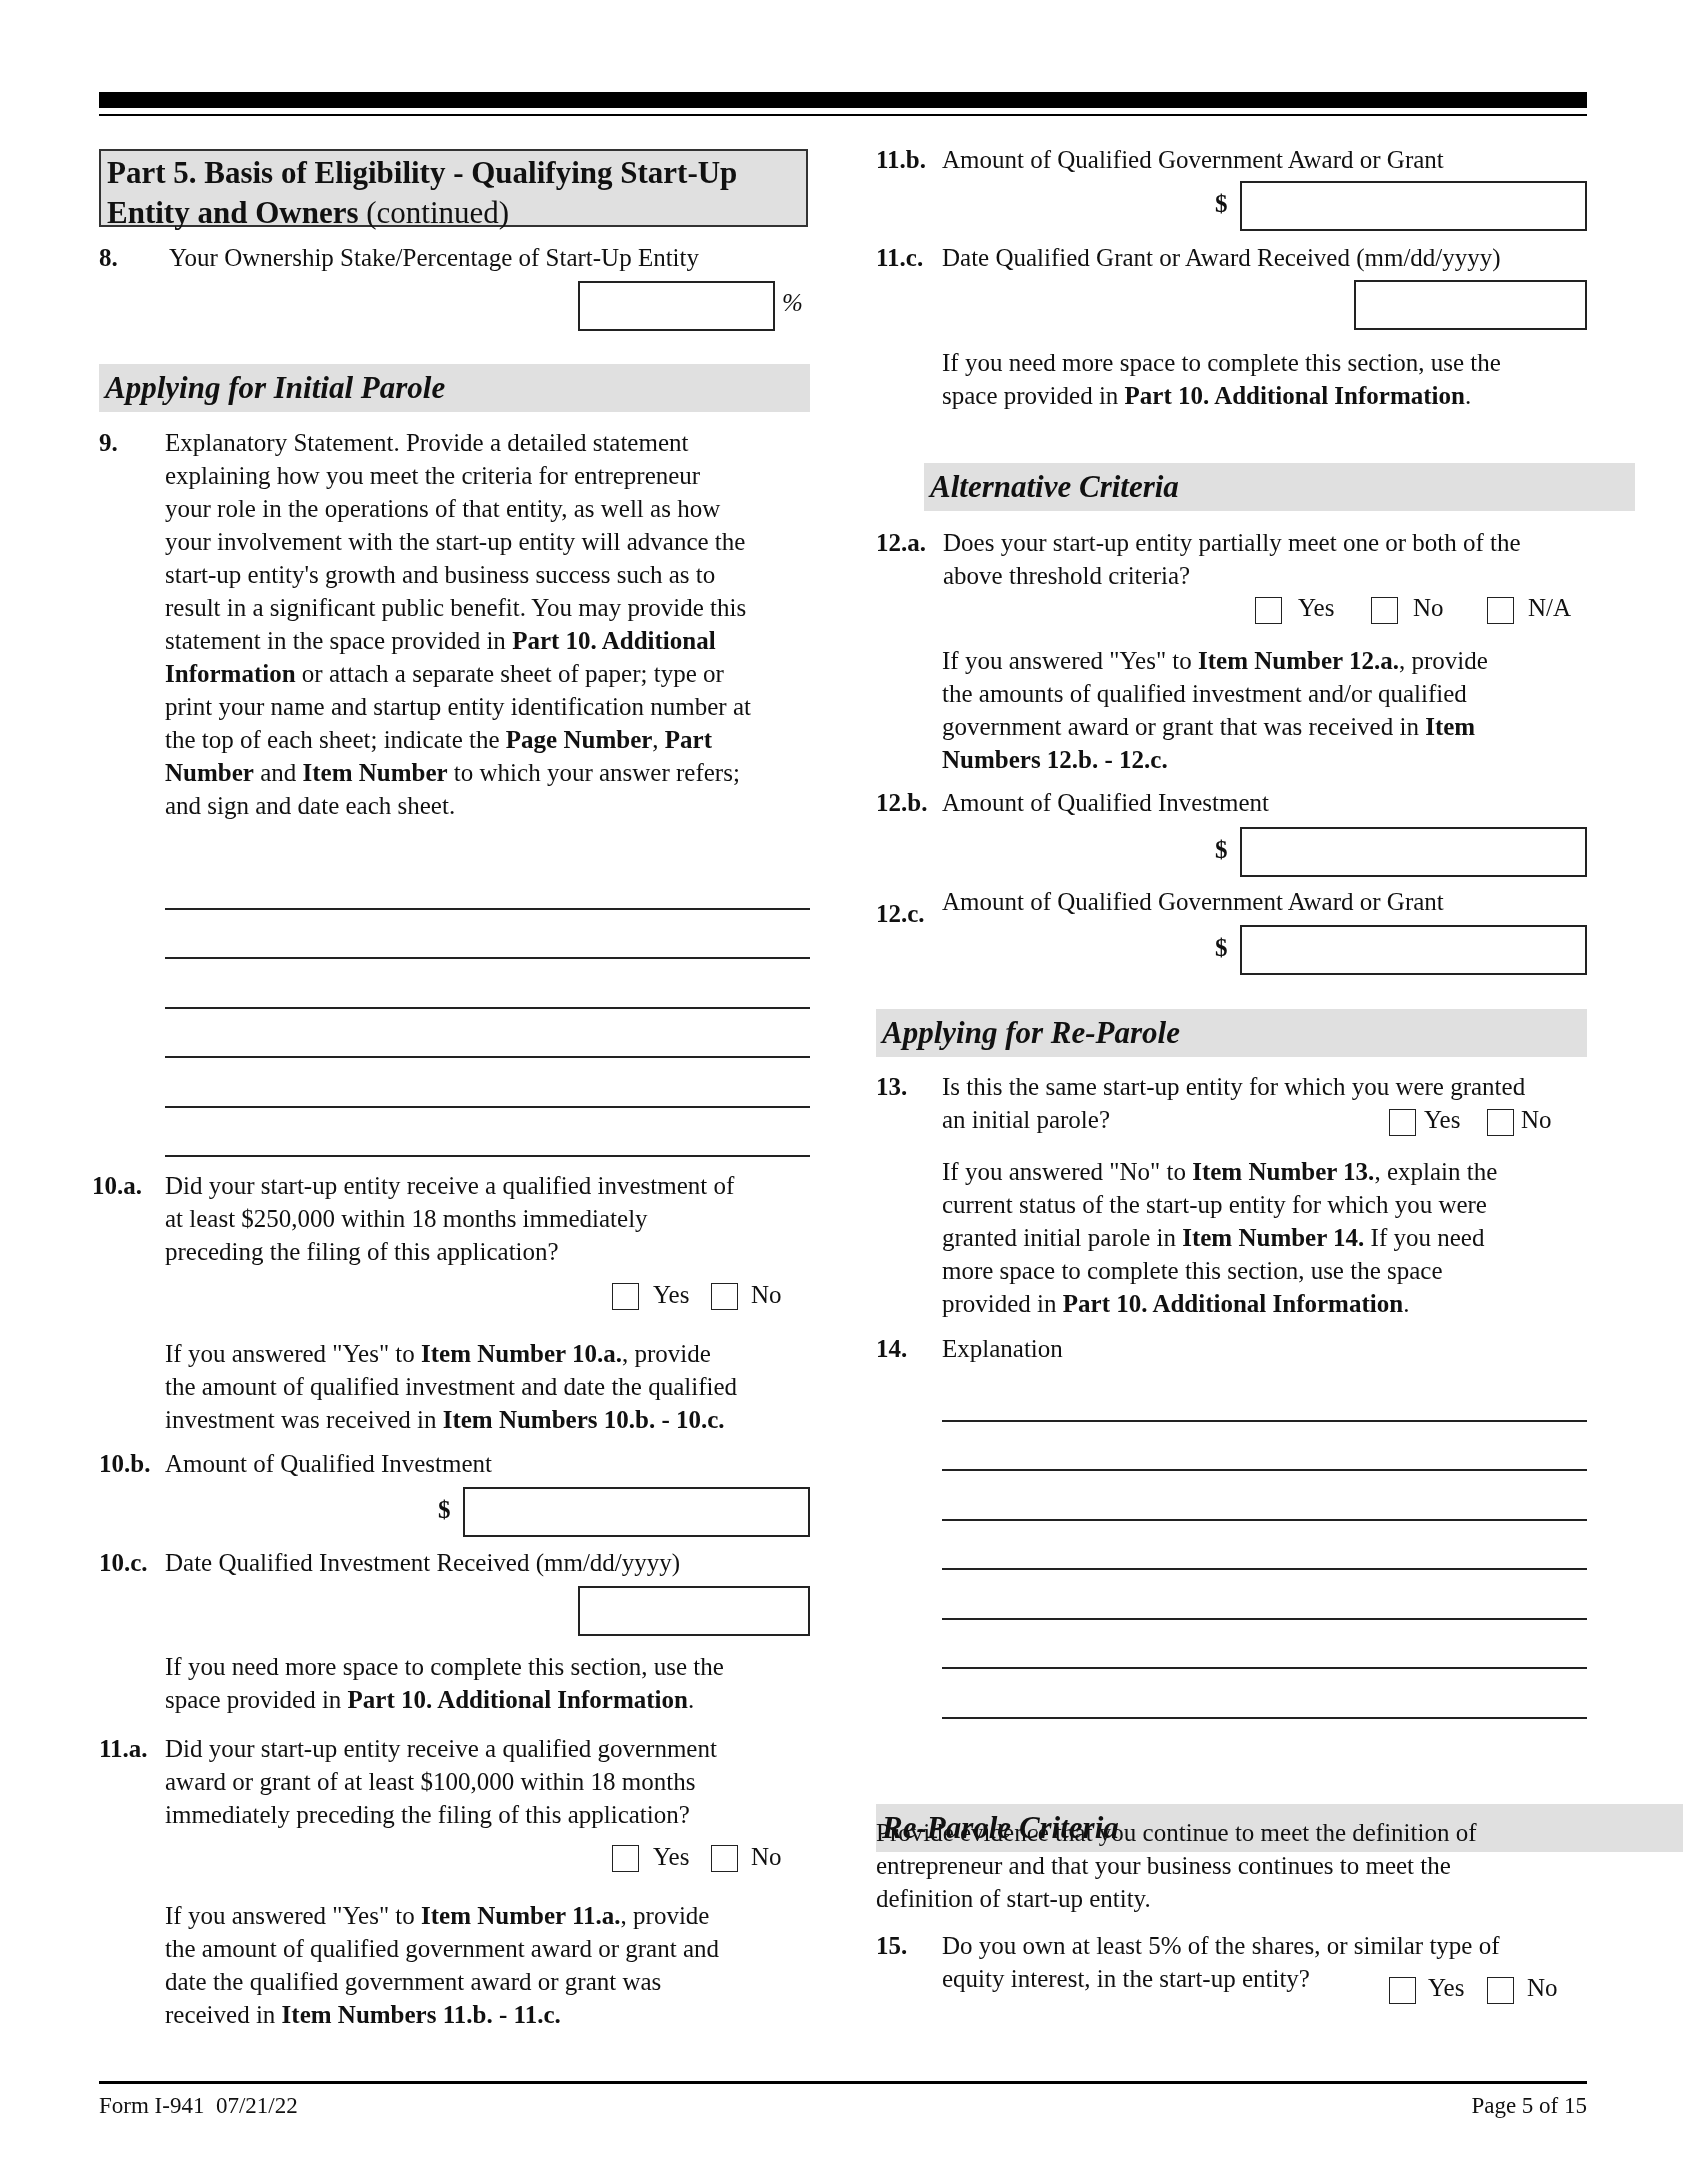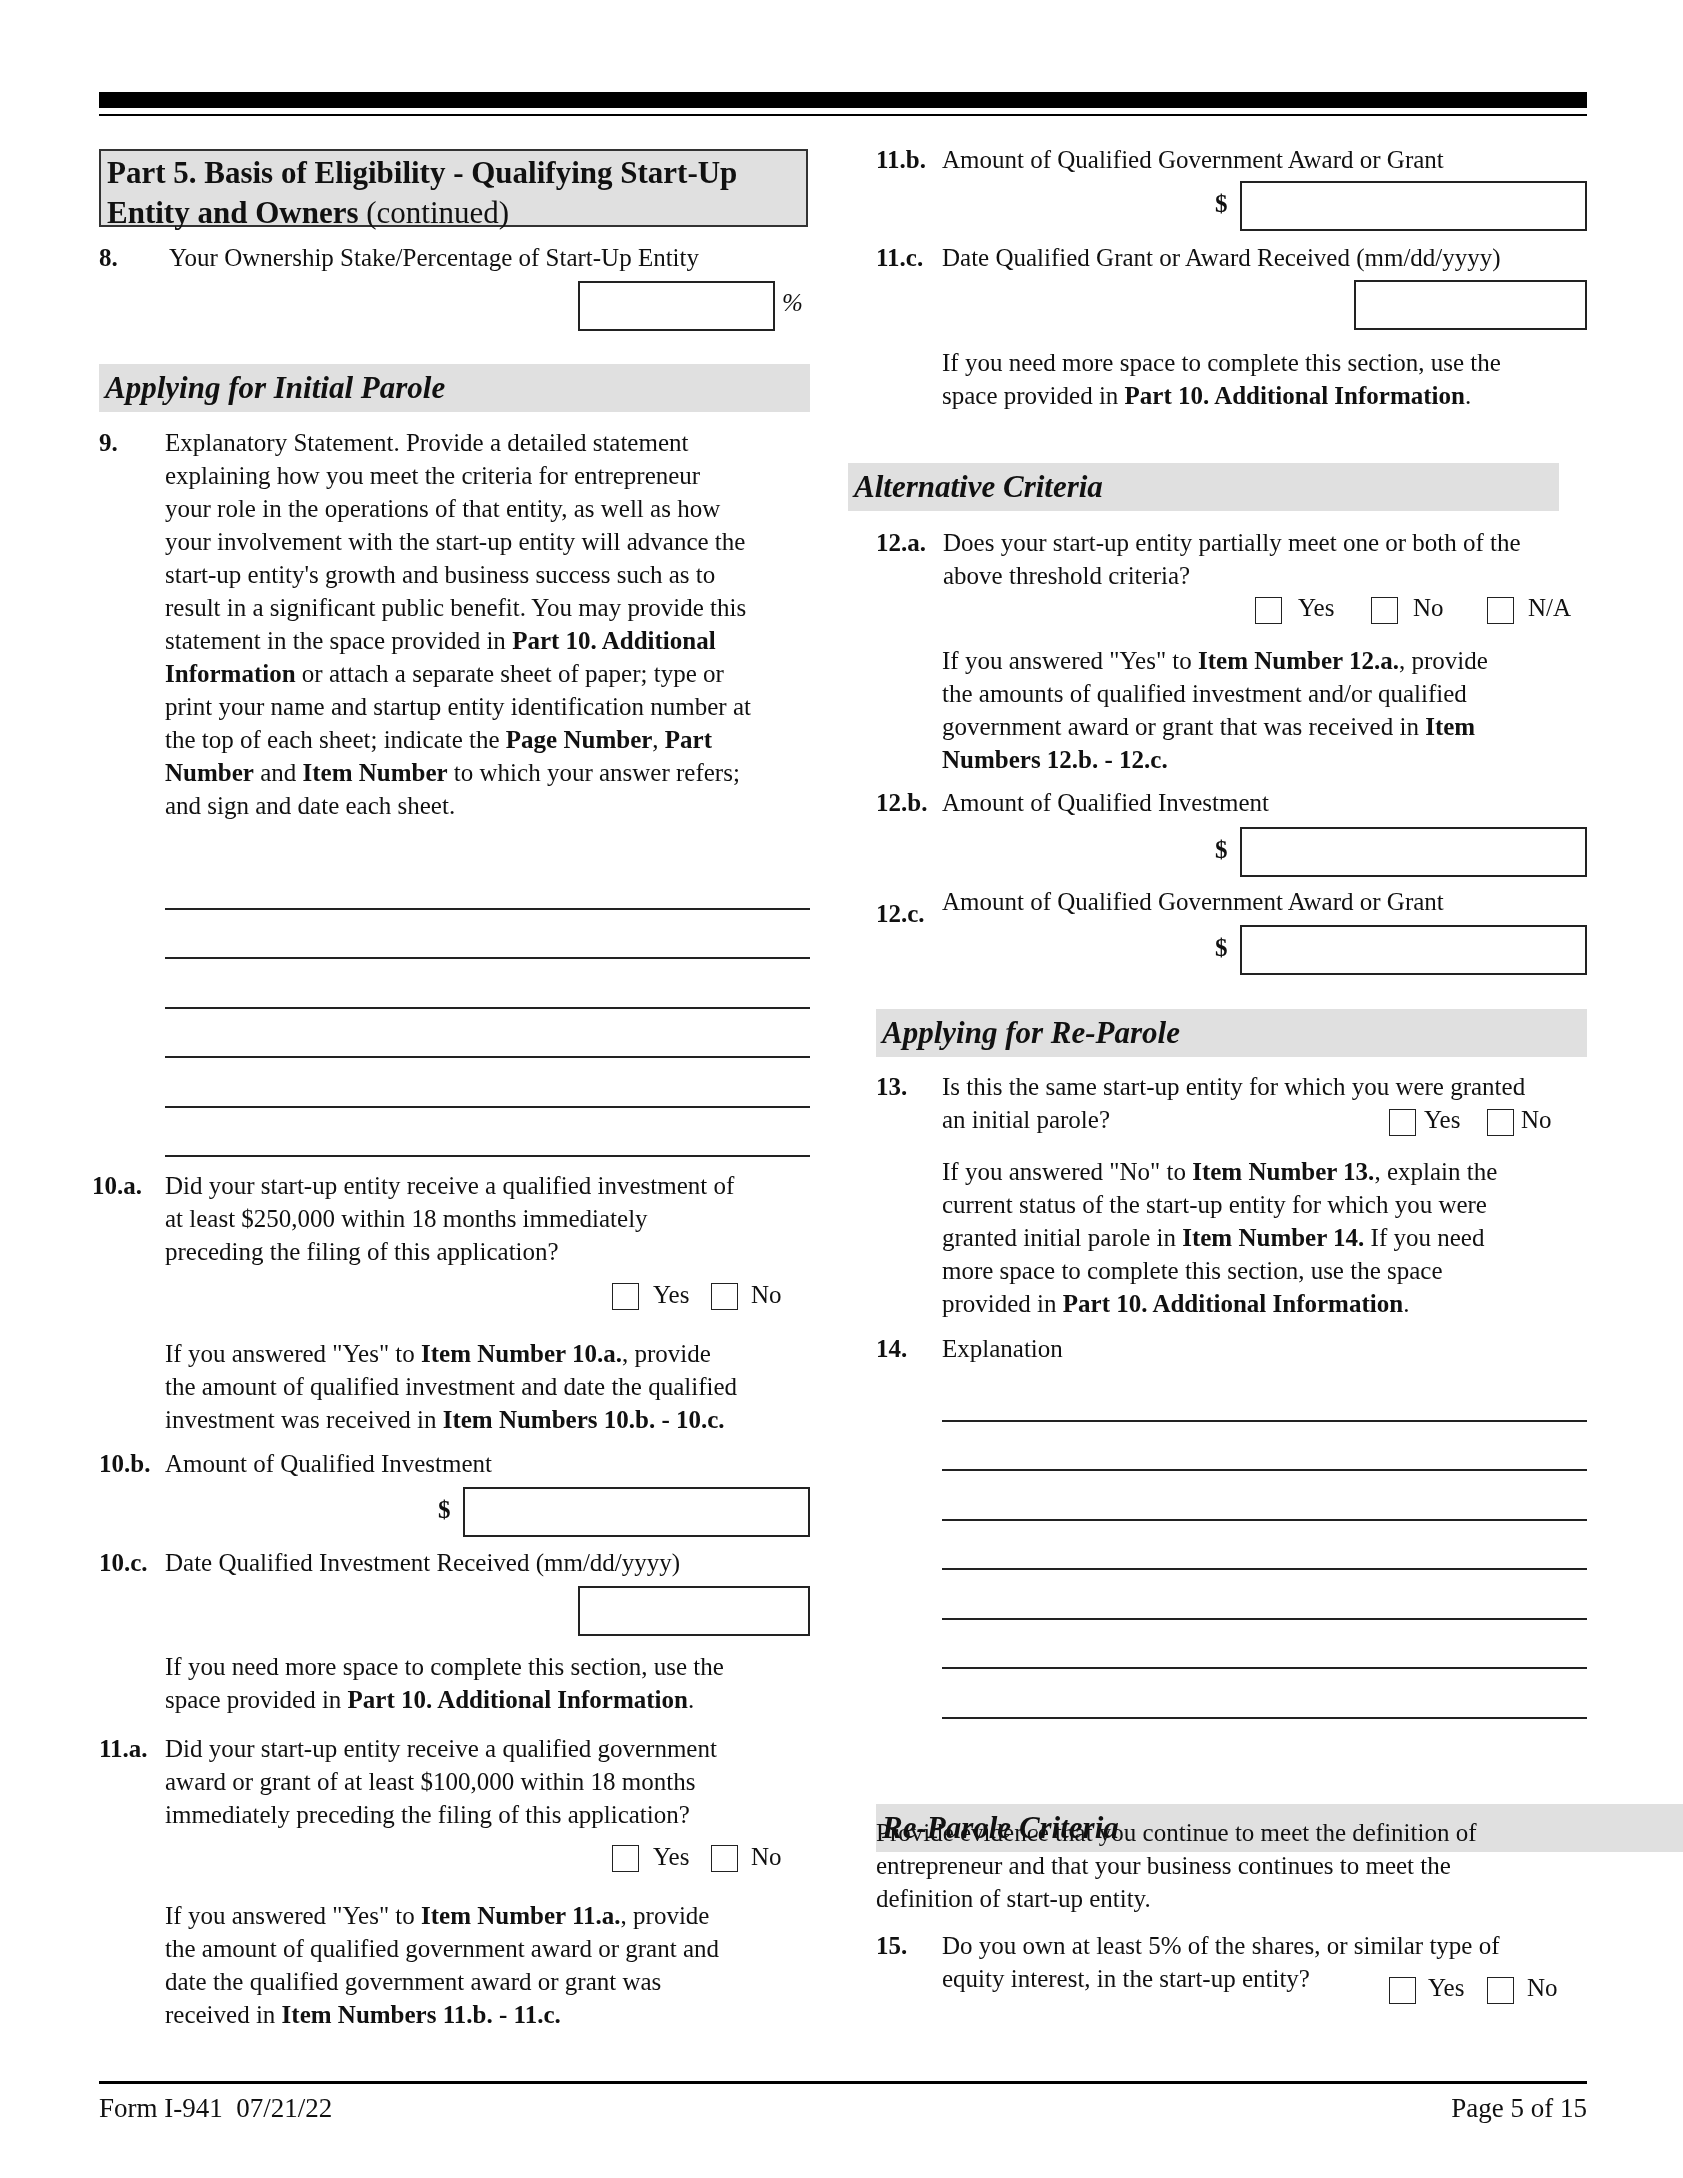--- a/index.html
+++ b/index.html
@@ -14,21 +14,21 @@
   .secbar{background:#e0e0e0;height:48px;font-style:italic;font-weight:bold;font-size:31px;
           line-height:48px;padding-left:6px;box-sizing:border-box;}
   .num{font-weight:bold;}
   .txt{line-height:33px;}
   .input{border:2px solid #222;background:#fff;box-sizing:border-box;}
   .cb{width:27px;height:27px;border:1.5px solid #222;box-sizing:border-box;background:#fff;}
   .rule{height:1.5px;background:#222;}
   .dollar{font-weight:bold;}
   b{font-weight:bold;}
   .footline{left:99px;top:2081px;width:1488px;height:3px;background:#000;}
-  .foot{font-size:27px;}
+  .foot{font-size:23px;}
 </style>
 </head>
 <body>
 
 <div class="abs topbar"></div>
 <div class="abs topline"></div>
 
 <div class="abs partbox">
   <b>Part 5.  Basis of Eligibility - Qualifying Start-Up Entity and Owners</b><span> (continued)</span>
 </div>
@@ -118,21 +118,21 @@
 
 <div class="abs num" style="left:876px;top:244px;">11.c.</div>
 <div class="abs" style="left:942px;top:244px;">Date Qualified Grant or Award Received (mm/dd/yyyy)</div>
 <input class="abs input" style="left: 1354px; top: 280px; width: 233px; height: 50px;" value="">
 
 <div class="abs txt" style="left:942px;top:346px;white-space:nowrap;">
   <div>If you need more space to complete this section, use the</div>
   <div><span>space provided in </span><b>Part 10. Additional Information</b><span>.</span></div>
 </div>
 
-<div class="abs secbar" style="left:848px;top:463px;width:711px;">Alternative Criteria</div>
+<div class="abs secbar" style="left:924px;top:463px;width:711px;">Alternative Criteria</div>
 
 <div class="abs num txt" style="left:876px;top:526px;">12.a.</div>
 <div class="abs txt" style="left:943px;top:526px;white-space:nowrap;">
   <div>Does your start-up entity partially meet one or both of the</div>
   <div>above threshold criteria?</div>
 </div>
 <div class="abs cb" style="left:1255px;top:597px;"></div>
 <div class="abs" style="left:1298px;top:594px;">Yes</div>
 <div class="abs cb" style="left:1371px;top:597px;"></div>
 <div class="abs" style="left:1413px;top:594px;">No</div>

